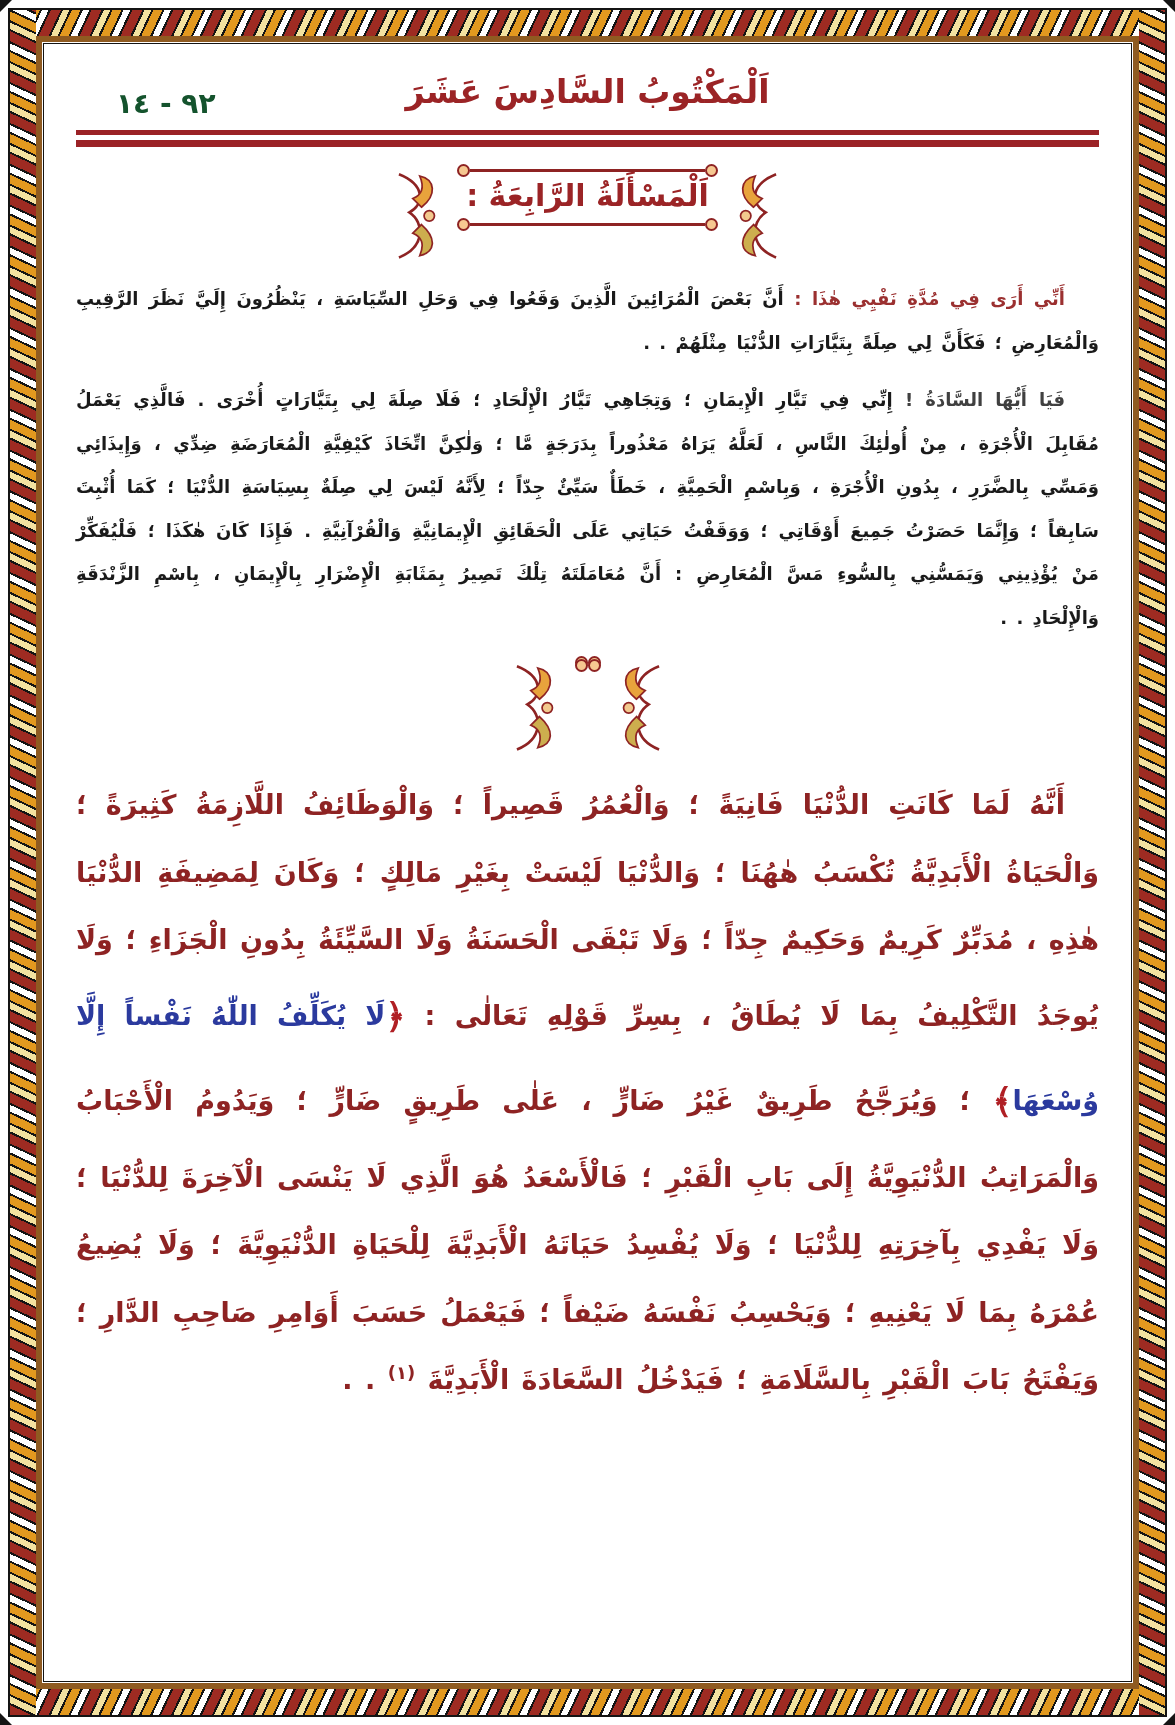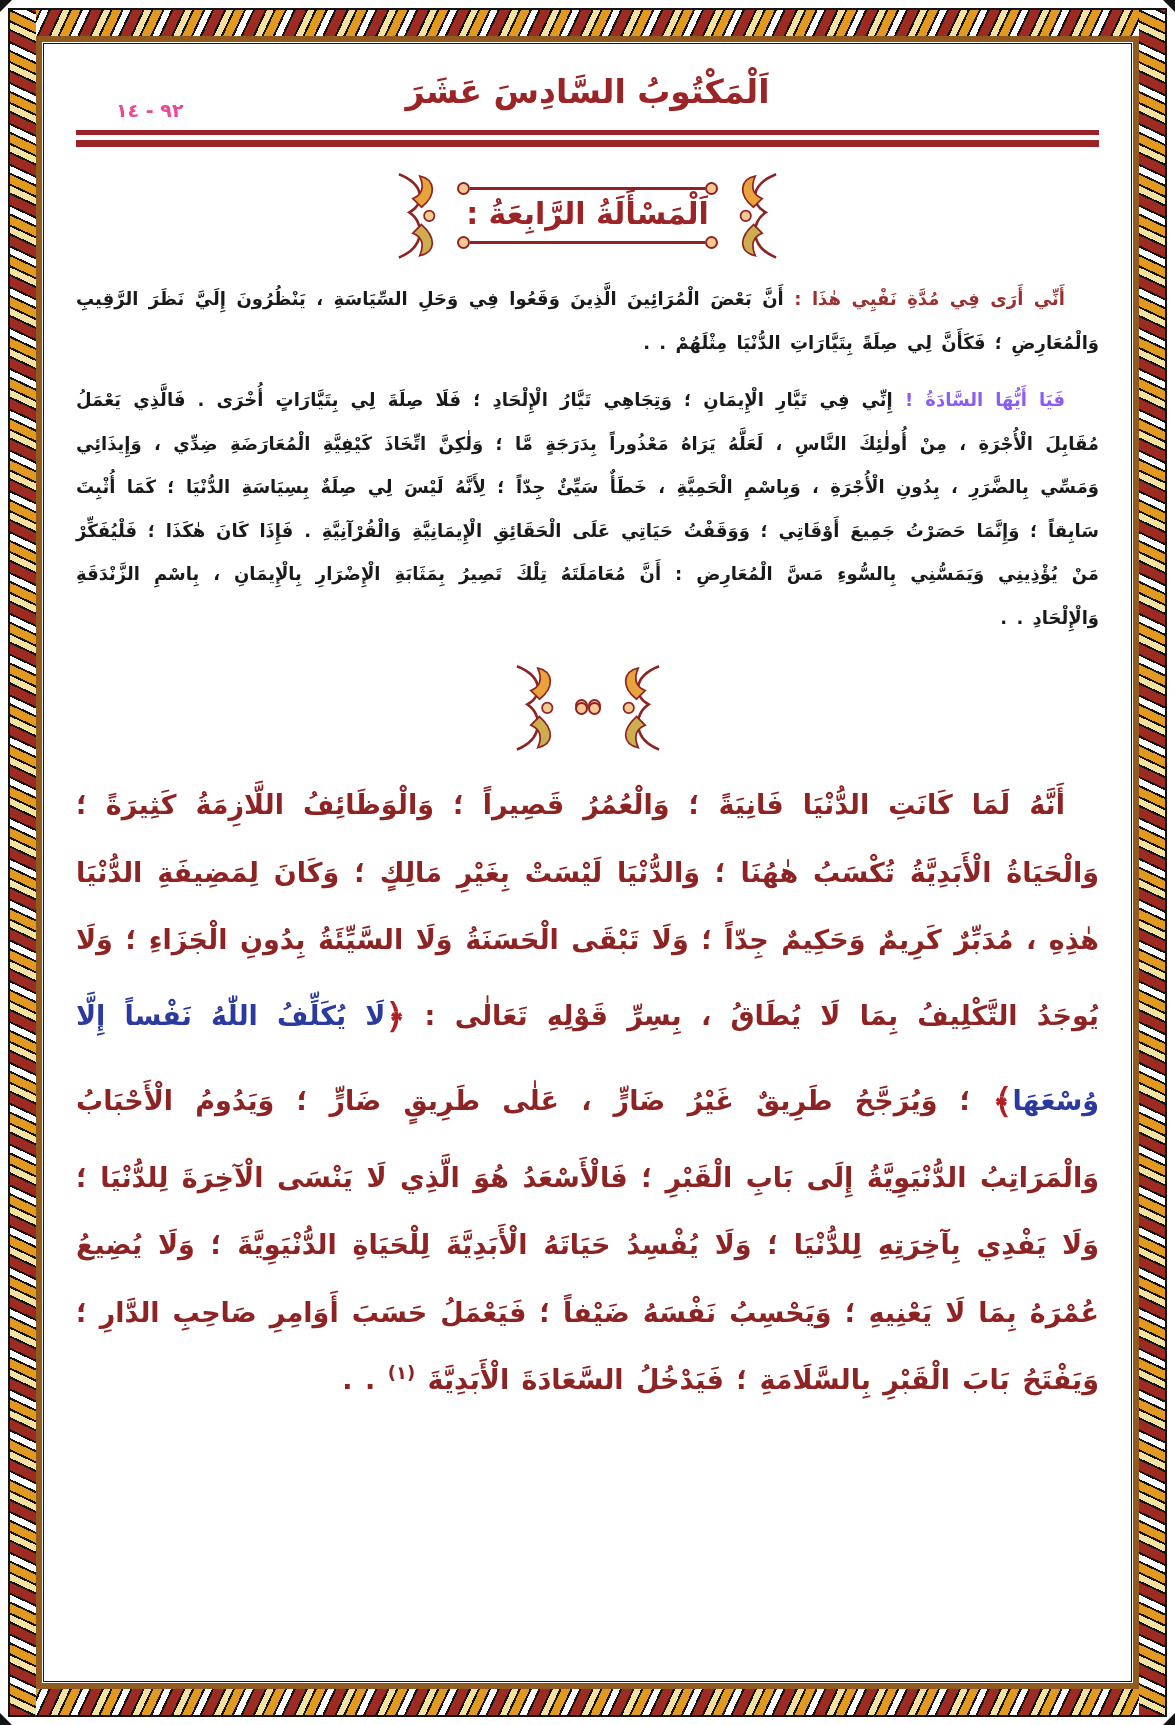--- a/index.html
+++ b/index.html
@@ -32,43 +32,43 @@
   .tick.tr{right:0;top:0;transform:rotate(90deg);}
   .tick.br{right:0;bottom:0;transform:rotate(180deg);}
   .tick.bl{left:0;bottom:0;transform:rotate(270deg);}
 
   
   .content{position:absolute;inset:46px;background:#fff;padding:14px 30px 0 30px;}
 
   .header{position:relative;height:64px;}
   .page-title{position:absolute;left:0;right:0;text-align:center;
       font-size:33px;font-weight:700;color:#9b2426;line-height:64px;}
-  .page-num{position:absolute;left:40px;top:18px;font-size:19px;font-weight:700;
-      color:#ec4899;line-height:64px;letter-spacing:3px;direction:rtl;}
+  .page-num{position:absolute;left:40px;top:12px;font-size:28px;font-weight:700;
+      color:#14532d;line-height:64px;letter-spacing:3px;direction:rtl;}
 
   .double-rule{margin-top:6px;}
   .double-rule .r1{height:5px;background:#9b2226;}
   .double-rule .r2{height:7px;background:#9b2226;margin-top:5px;}
 
   
-  .cartouche{display:flex;justify-content:center;align-items:center;gap:2px;margin:20px 0 6px 0;}
+  .cartouche{display:flex;justify-content:center;align-items:flex-start;gap:2px;margin:20px 0 6px 0;}
   .cartouche-core{position:relative;padding:2px 14px;}
   .rod{position:relative;height:3px;background:#8e2323;margin:0 10px;}
   .rod::before,.rod::after{content:"";position:absolute;top:-5px;width:9px;height:9px;
       border:2px solid #8e2323;border-radius:50%;background:#f6c891;}
   .rod::before{right:-13px;}
   .rod::after{left:-13px;}
   .cartouche-title{font-size:30px;font-weight:700;color:#9b2426;
       text-align:center;padding:6px 6px 10px 6px;white-space:nowrap;}
 
   
   .sec4 p{margin:14px 0 10px 0;font-size:18px;font-weight:700;color:#1a1a1a;
       line-height:2.42;text-align:justify;text-indent:34px;word-spacing:3px;}
   .lead-red{color:#9b3030;}
-  .lead-dark-red{color:#8b5cf6;margin-top:14px;}
+  .lead-dark-red{color:#404040;margin-top:14px;}
 
   .sec5 p{margin:16px 0 8px 0;font-size:27px;font-weight:700;color:#8e2323;
       line-height:2.5;text-align:justify;text-indent:34px;word-spacing:3px;}
   .verse{color:#2b3a9e;}
   .verse-bracket{color:#b01f24;font-size:34px;vertical-align:-3px;}
   .fn-ref{font-size:18px;vertical-align:super;}
 
   .ornament{flex:0 0 auto;}
 </style>
 </head>

